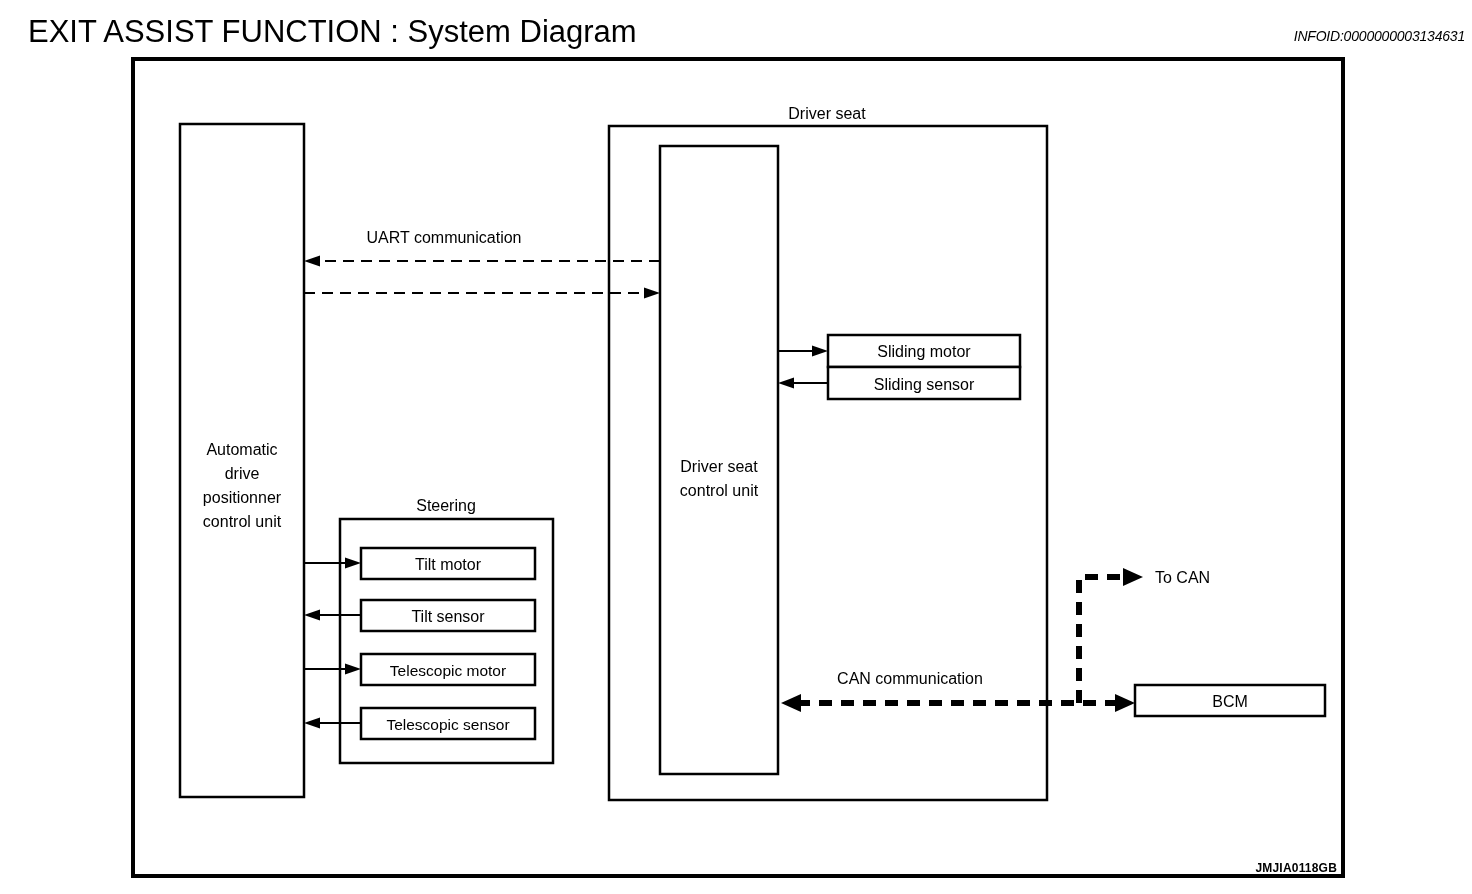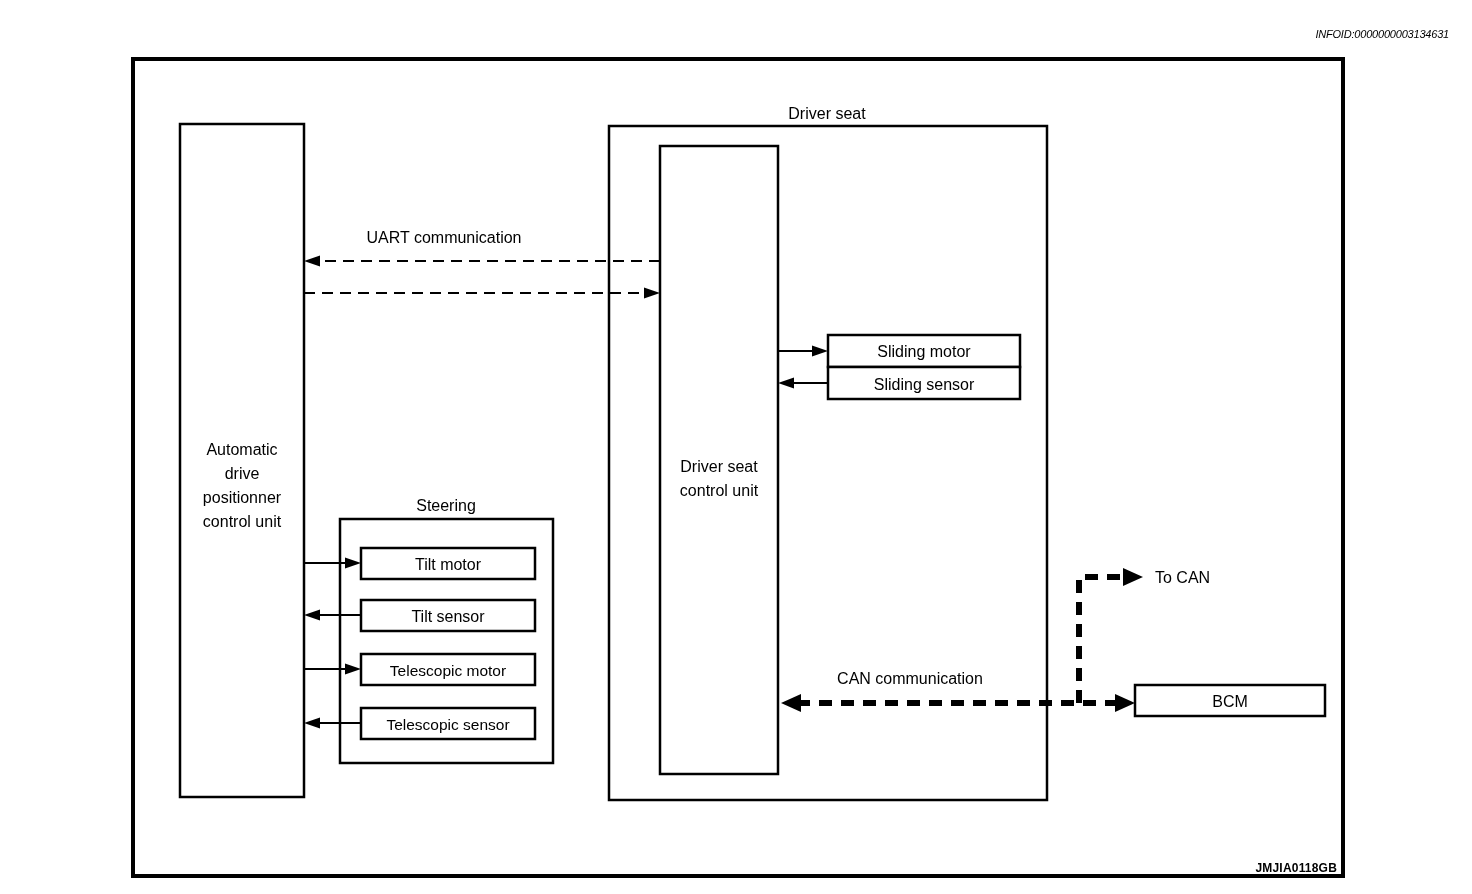--- a/index.html
+++ b/index.html
@@ -25,23 +25,23 @@
     left: 28px;
     top: 14px;
     font-size: 31px;
     font-weight: normal;
     letter-spacing: 0px;
     white-space: nowrap;
     font-family: "Liberation Sans", sans-serif;
   }
   .infoid {
     position: absolute;
-    right: 23px;
+    right: 7px;
     top: 28px;
-    font-size: 11px;
+    font-size: 14px;
     font-style: italic;
     font-family: "Liberation Sans", sans-serif;
     letter-spacing: -0.2px;
     white-space: nowrap;
   }
   svg.diagram {
     position: absolute;
     left: 0;
     top: 0;
   }
@@ -67,20 +67,21 @@
   line.conn, path.conn {
     stroke: #000000;
     fill: none;
   }
 </style>
 </head>
 <body>
 
 <div id="page">
 
+  <div class="page-title">EXIT ASSIST FUNCTION : System Diagram</div>
 
   <div class="infoid">INFOID:0000000003134631</div>
 
   <svg class="diagram" width="1472" height="894" viewBox="0 0 1472 894">
 
     <rect class="box" x="133" y="59" width="1210" height="817" stroke-width="4" fill="#ffffff"></rect>
 
     <rect class="box" x="180" y="124" width="124" height="673" stroke-width="2.5"></rect>
     <text class="lbl" x="242" y="455" text-anchor="middle">Automatic</text>
     <text class="lbl" x="242" y="479" text-anchor="middle">drive</text>

